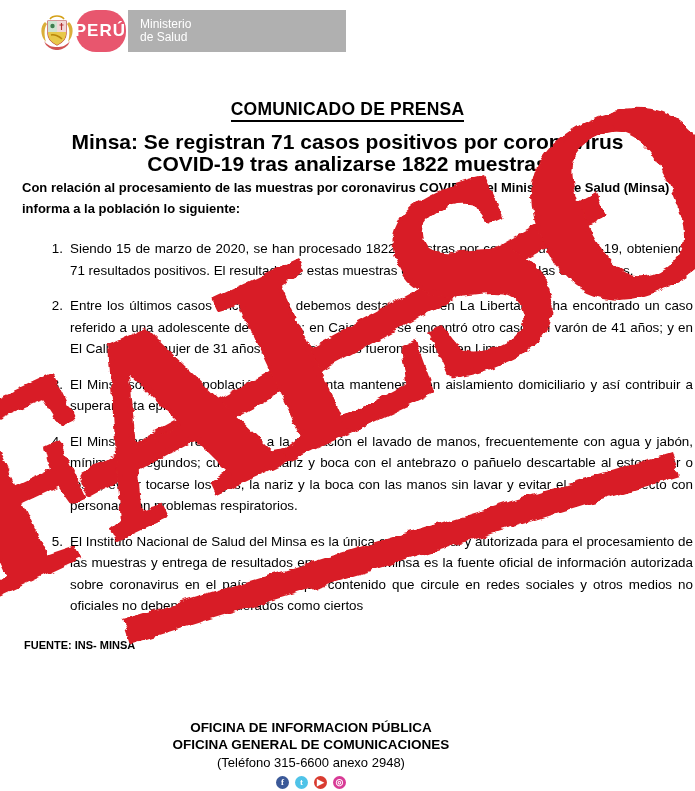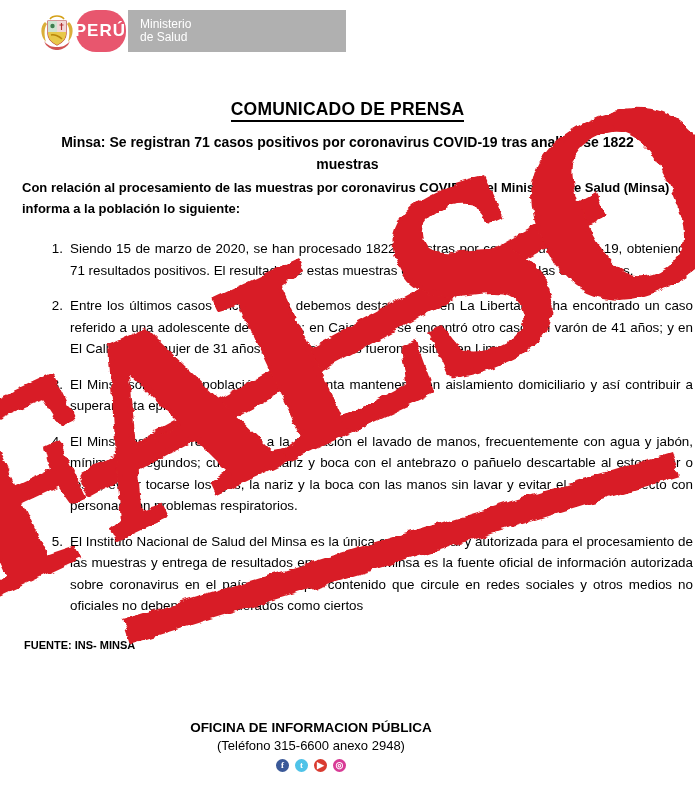--- a/index.html
+++ b/index.html
@@ -86,21 +86,21 @@
     border-bottom: 2px solid #000;
     padding-bottom: 1px;
     margin-top: 33px;
   }
   .doc-subtitle {
     position: absolute;
     left: 42px;
     top: 131px;
     width: 611px;
     text-align: center;
-    font-size: 14px;
+    font-size: 21px;
     font-weight: bold;
     line-height: 22px;
   }
   .doc-lead {
     position: absolute;
     left: 22px;
     top: 177px;
     width: 651px;
     font-size: 13px;
     font-weight: bold;
@@ -255,20 +255,21 @@
     <li>Entre los últimos casos encontrados debemos destacar que en La Libertad se ha encontrado un caso referido a una adolescente de 16 años; en Cajamarca se encontró otro caso; un varón de 41 años; y en El Callao, una mujer de 31 años. Los otros casos fueron positivo en Lima.</li>
     <li>El Minsa solicita a la población que presenta mantenerse en aislamiento domiciliario y así contribuir a superar esta epidemia.</li>
     <li>El Minsa insiste en recomendar a la población el lavado de manos, frecuentemente con agua y jabón, mínimo 20 segundos; cubrirse la nariz y boca con el antebrazo o pañuelo descartable al estornudar o toser; evitar tocarse los ojos, la nariz y la boca con las manos sin lavar y evitar el contacto directo con personas con problemas respiratorios.</li>
     <li>El Instituto Nacional de Salud del Minsa es la única entidad oficial y autorizada para el procesamiento de las muestras y entrega de resultados en el Perú. El Minsa es la fuente oficial de información autorizada sobre coronavirus en el país, por lo que contenido que circule en redes sociales y otros medios no oficiales no deben ser considerados como ciertos</li>
   </ol>
 
   <div class="fuente">FUENTE: INS- MINSA</div>
 
   <div class="footer">
     <div class="office-1">OFICINA DE INFORMACION PÚBLICA</div>
+    <div class="office-2">OFICINA GENERAL DE COMUNICACIONES</div>
     <div class="phone">(Teléfono 315-6600 anexo 2948)</div>
     <div class="social">
       <span class="soc" id="soc0" style="background: rgb(59, 89, 152);">f</span>
       <span class="soc" id="soc1" style="background: rgb(79, 195, 232);">t</span>
       <span class="soc" id="soc2" style="background: rgb(217, 59, 48);">▶</span>
       <span class="soc" id="soc3" style="background: rgb(216, 59, 150);">◎</span>
     </div>
   </div>
 </div>
 

